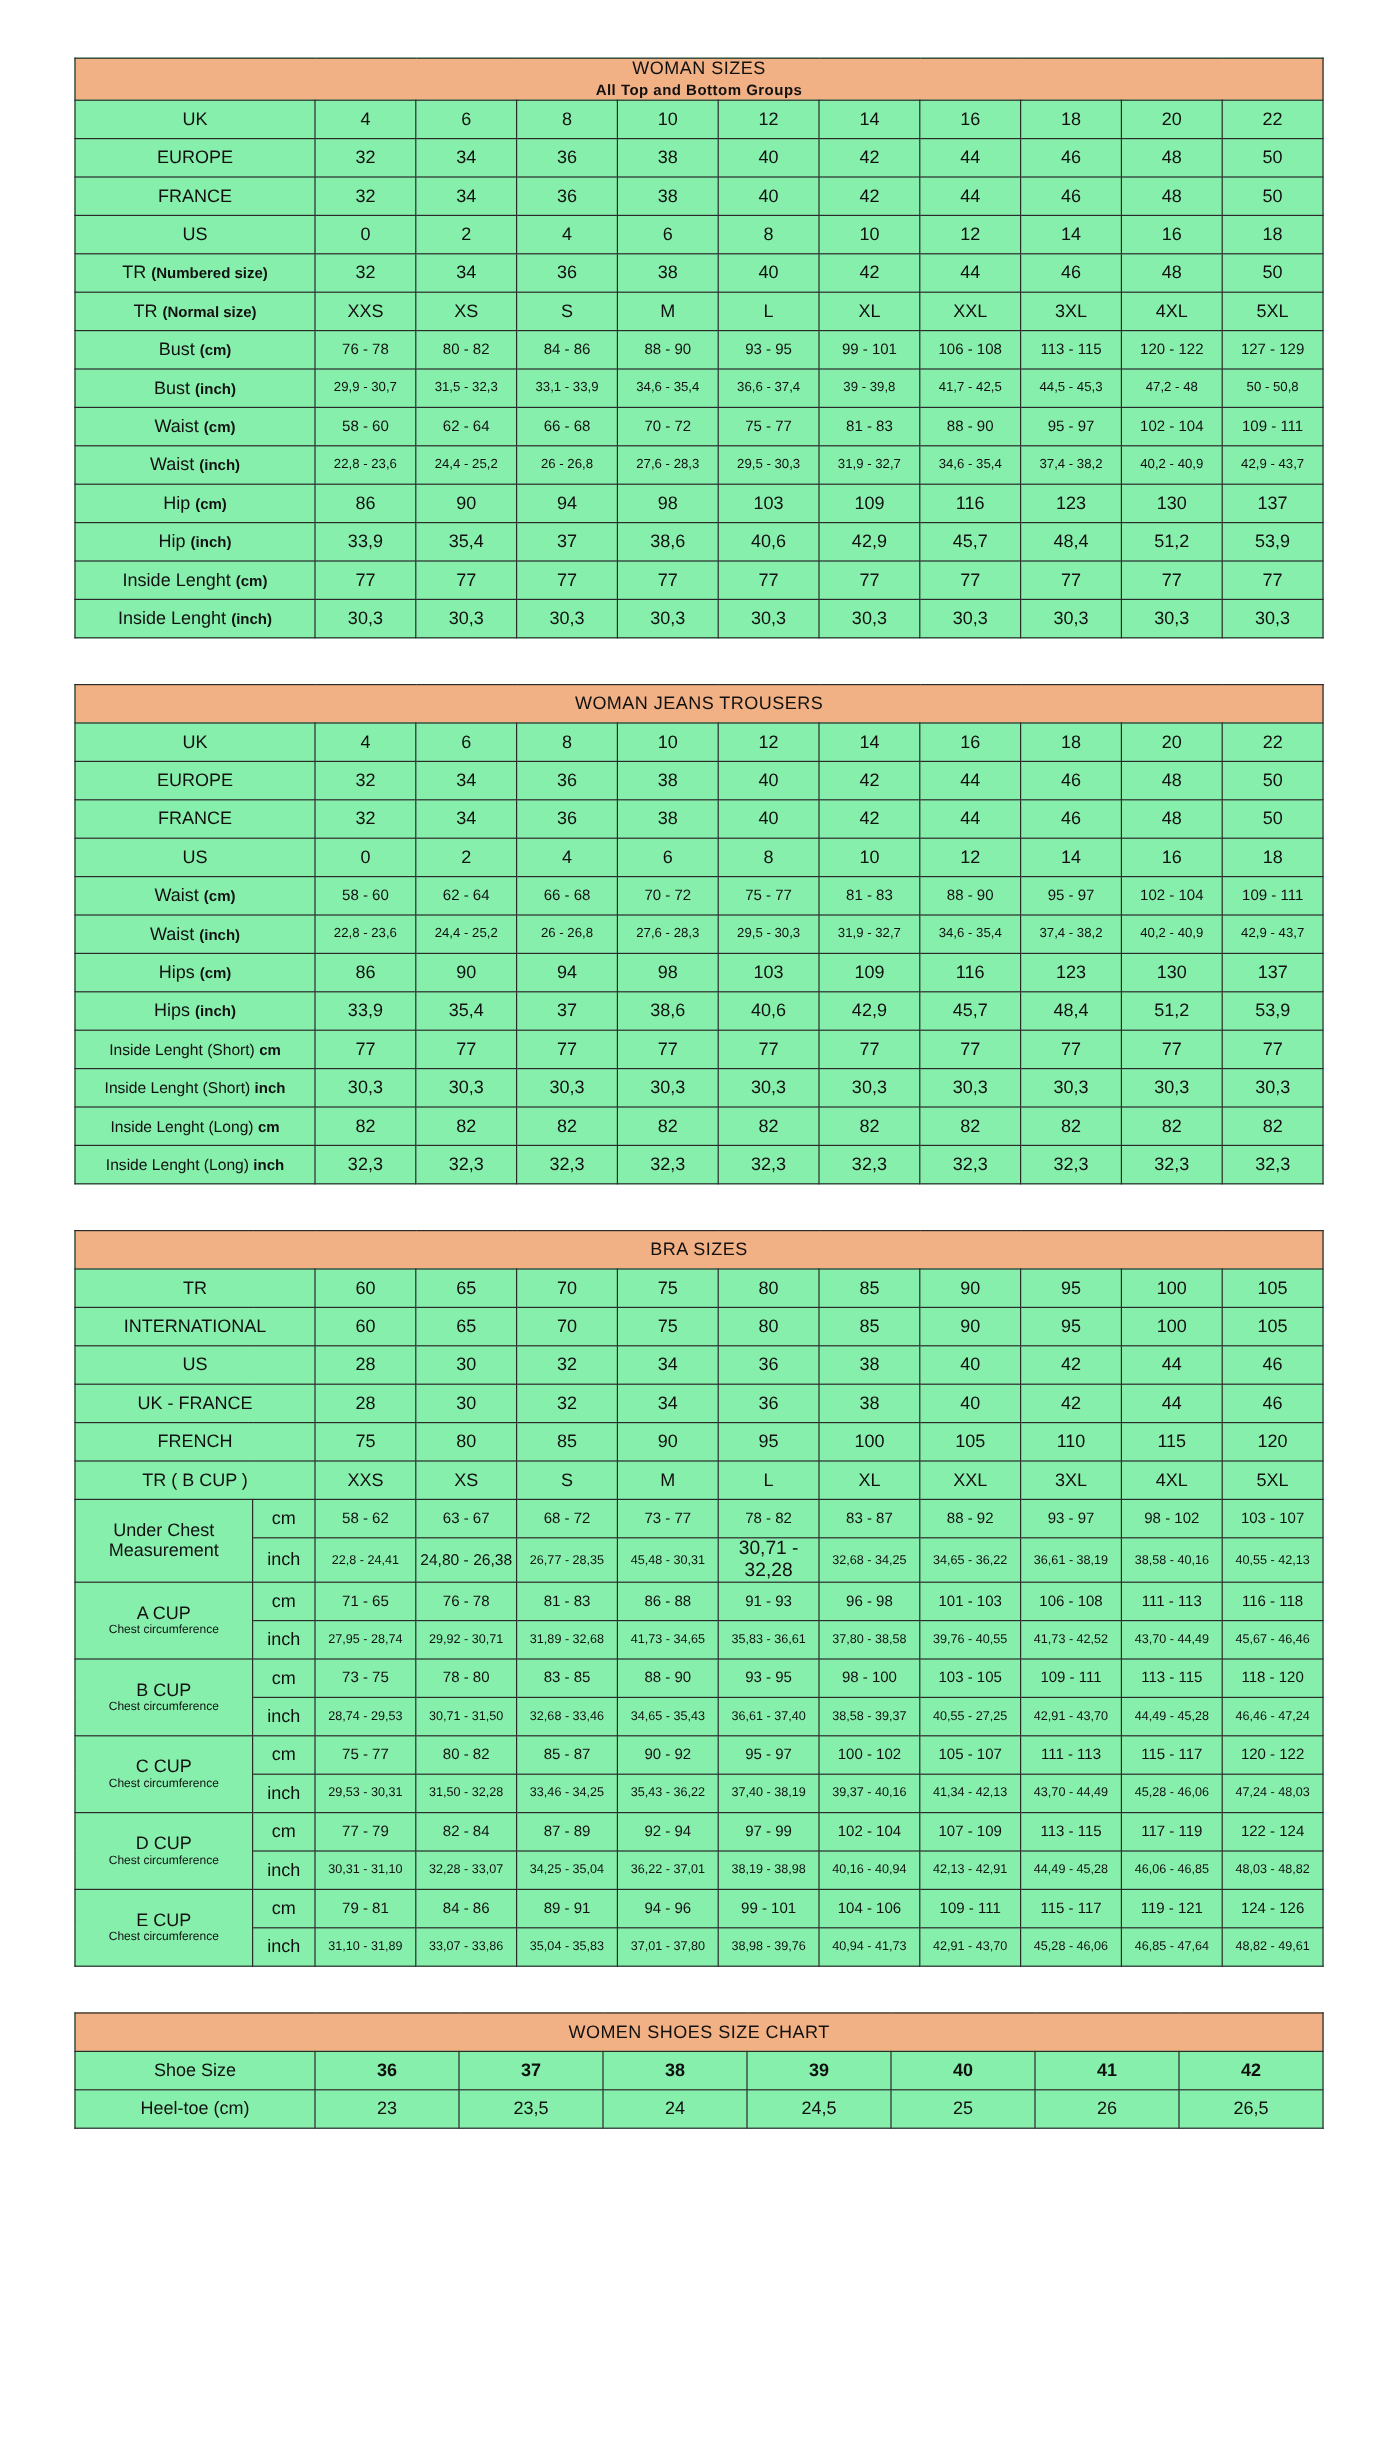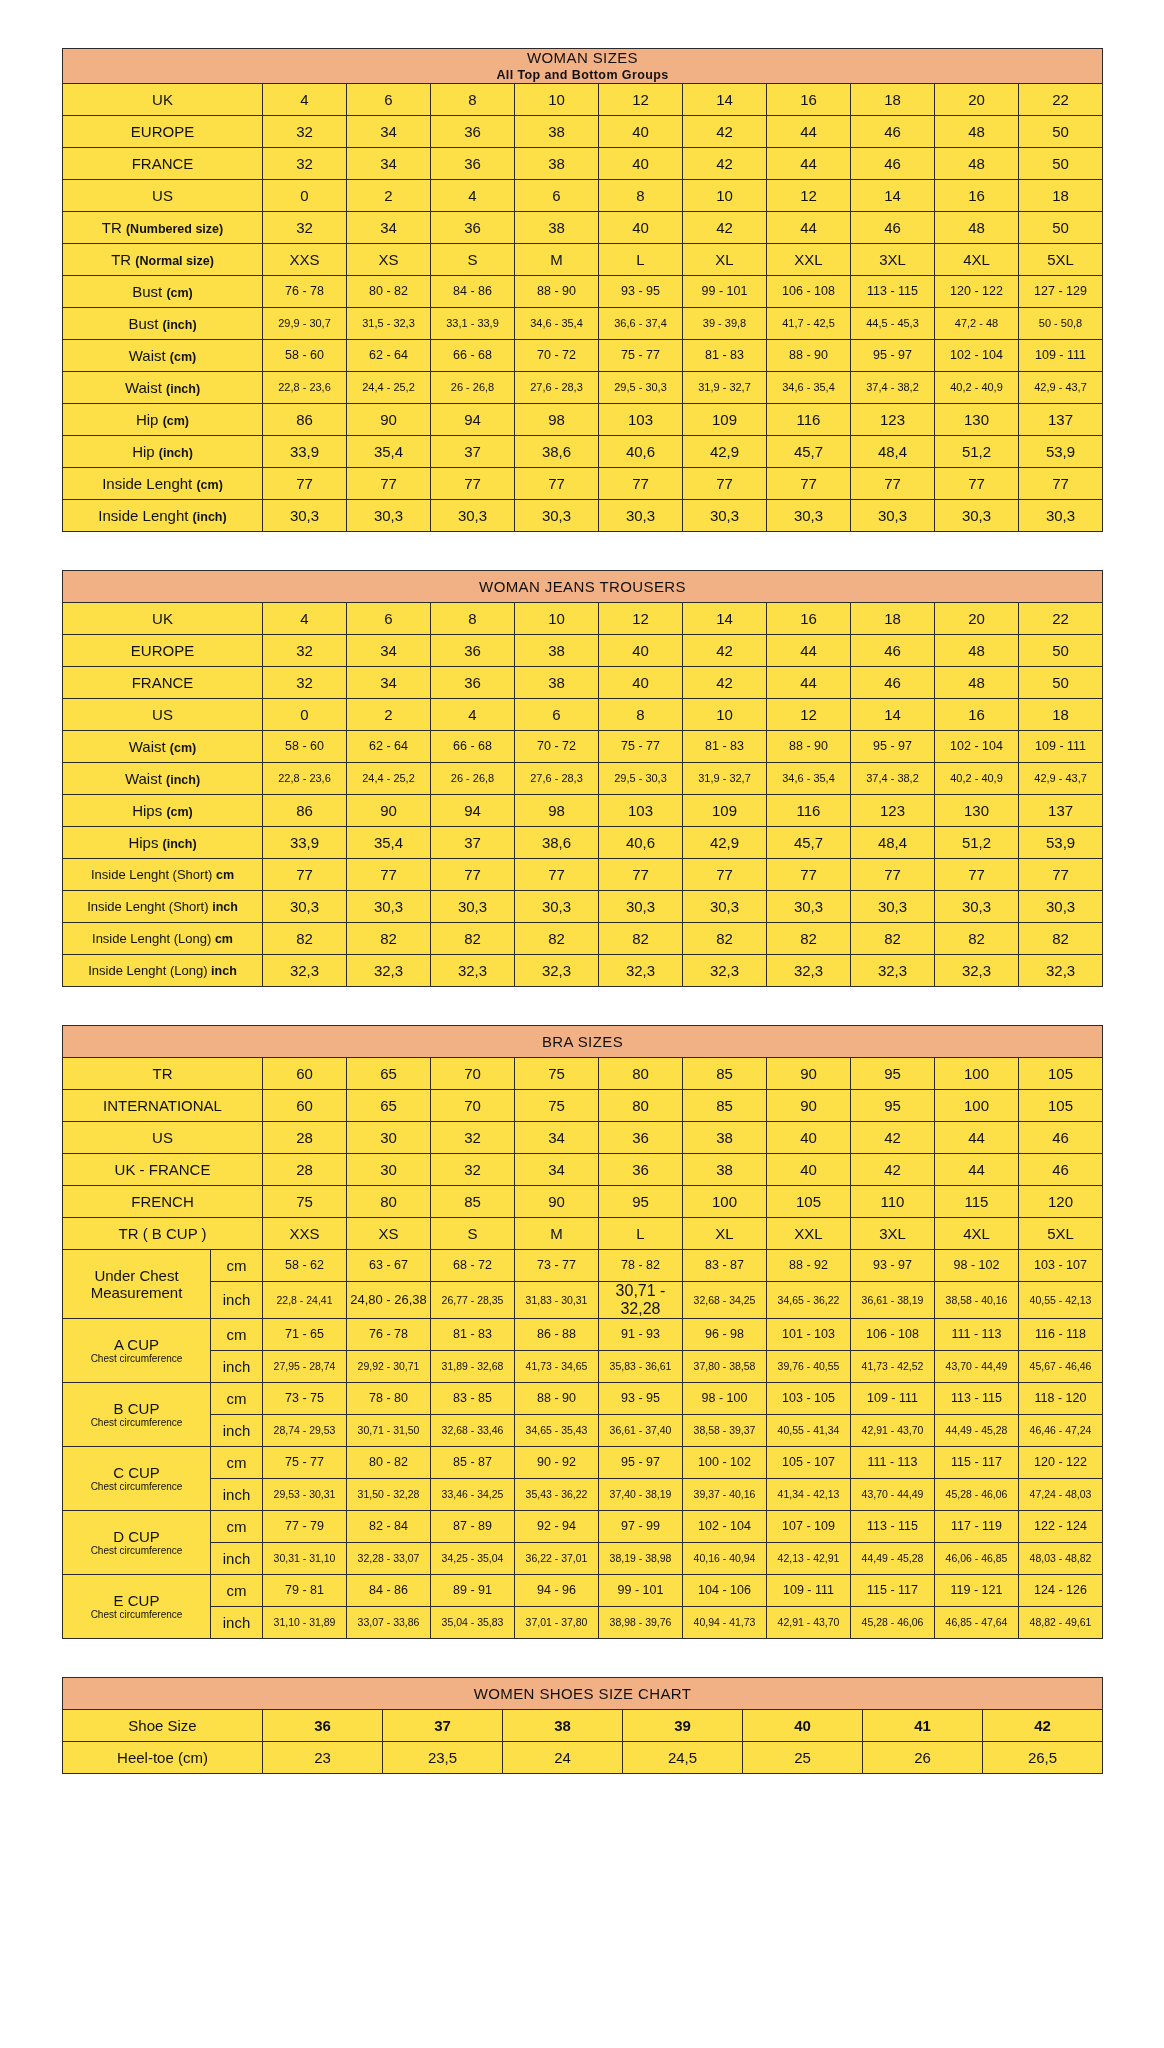--- a/index.html
+++ b/index.html
@@ -16,21 +16,21 @@
   .page {
     width: 1164px;
     box-sizing: border-box;
     padding: 48px 62px 40px 62px;
   }
   table.chart {
     width: 1040px;
     border-collapse: collapse;
     table-layout: fixed;
     margin-bottom: 38px;
-    background: #fde047;
+    background: #86efac;
   }
   table.chart td, table.chart th {
     border: 1px solid #2b2b2b;
     text-align: center;
     vertical-align: middle;
     font-size: 15px;
     font-weight: normal;
     padding: 0;
     height: 31px;
   }
@@ -629,21 +629,21 @@
         <td class="val small">88 - 92</td>
         <td class="val small">93 - 97</td>
         <td class="val small">98 - 102</td>
         <td class="val small">103 - 107</td>
       </tr>
       <tr>
         <td class="unit-cell">inch</td>
         <td class="val" style="font-size:10.5px">22,8 - 24,41</td>
         <td class="val" style="font-size:13px">24,80 - 26,38</td>
         <td class="val" style="font-size:10.5px">26,77 - 28,35</td>
-        <td class="val" style="font-size:10.5px">31,83 - 30,31</td>
+        <td class="val" style="font-size:10.5px">45,48 - 30,31</td>
         <td class="val" style="font-size:16px">30,71 - 32,28</td>
         <td class="val" style="font-size:10.5px">32,68 - 34,25</td>
         <td class="val" style="font-size:10.5px">34,65 - 36,22</td>
         <td class="val" style="font-size:10.5px">36,61 - 38,19</td>
         <td class="val" style="font-size:10.5px">38,58 - 40,16</td>
         <td class="val" style="font-size:10.5px">40,55 - 42,13</td>
       </tr>
 
       <tr>
         <td class="bra-label" rowspan="2">
@@ -694,21 +694,21 @@
         <td class="val small">118 - 120</td>
       </tr>
       <tr>
         <td class="unit-cell">inch</td>
         <td class="val" style="font-size:10.5px">28,74 - 29,53</td>
         <td class="val" style="font-size:10.5px">30,71 - 31,50</td>
         <td class="val" style="font-size:10.5px">32,68 - 33,46</td>
         <td class="val" style="font-size:10.5px">34,65 - 35,43</td>
         <td class="val" style="font-size:10.5px">36,61 - 37,40</td>
         <td class="val" style="font-size:10.5px">38,58 - 39,37</td>
-        <td class="val" style="font-size:10.5px">40,55 - 41,34</td>
+        <td class="val" style="font-size:10.5px">40,55 - 27,25</td>
         <td class="val" style="font-size:10.5px">42,91 - 43,70</td>
         <td class="val" style="font-size:10.5px">44,49 - 45,28</td>
         <td class="val" style="font-size:10.5px">46,46 - 47,24</td>
       </tr>
 
       <tr>
         <td class="bra-label" rowspan="2">
           <span>C CUP</span>
           <span class="sublabel">Chest circumference</span>
         </td>

